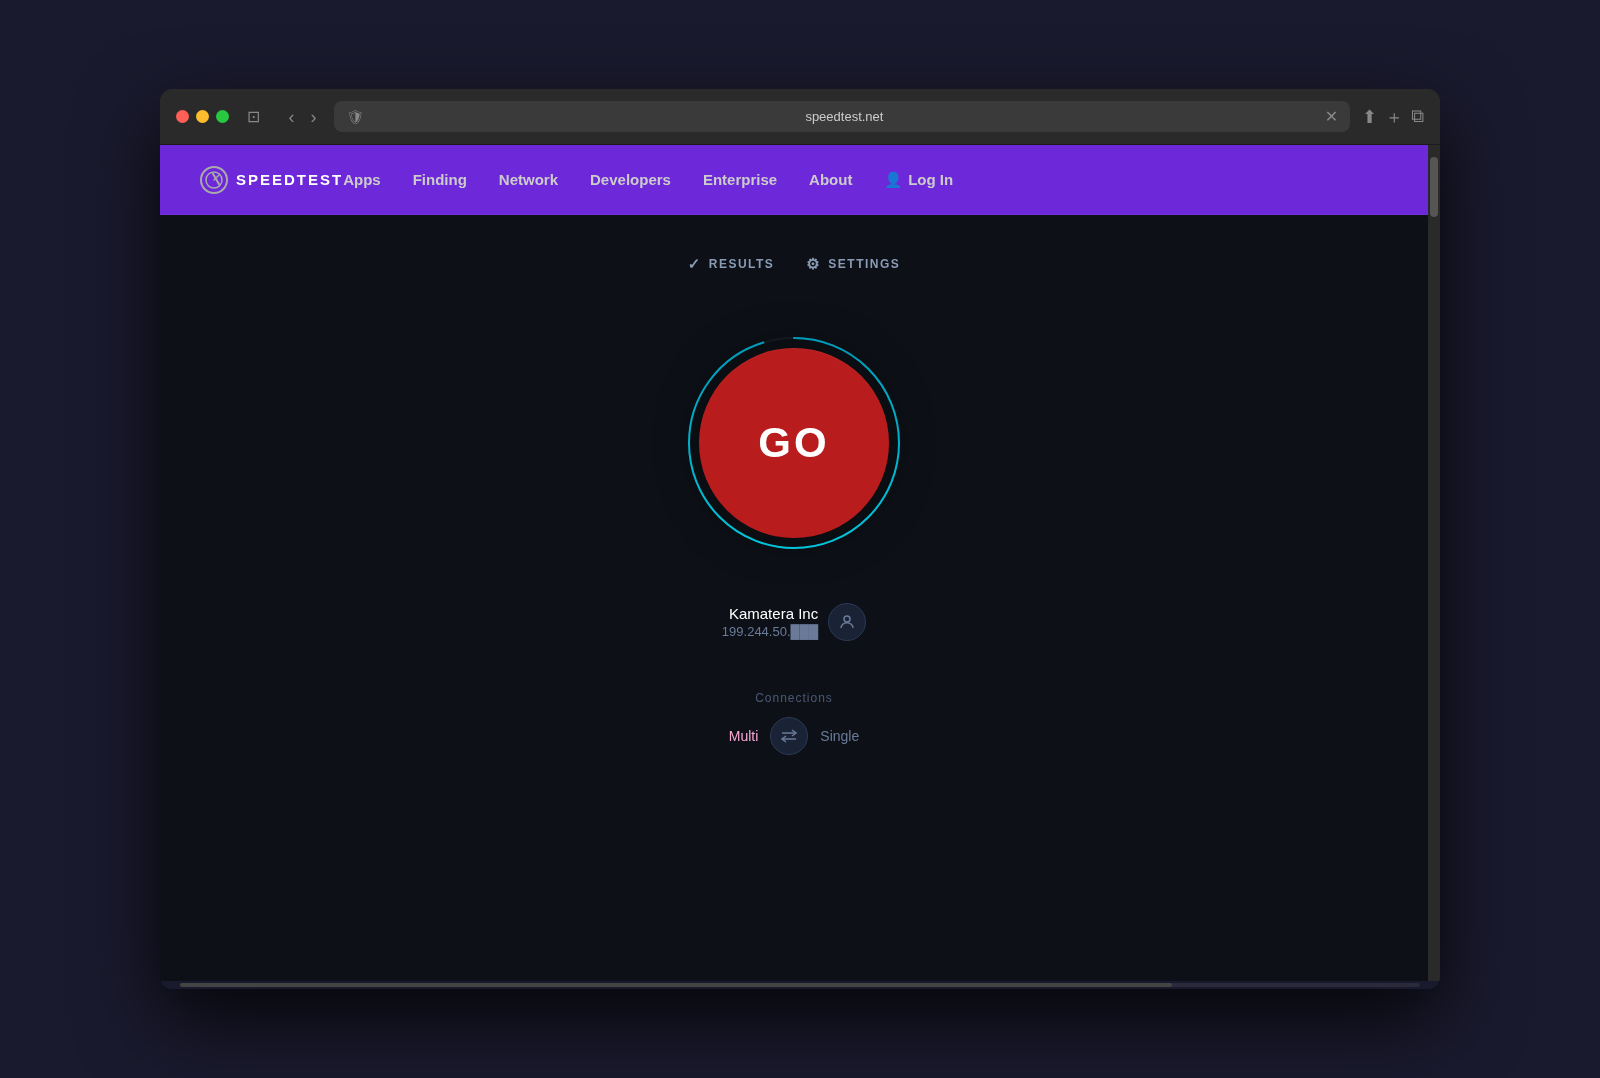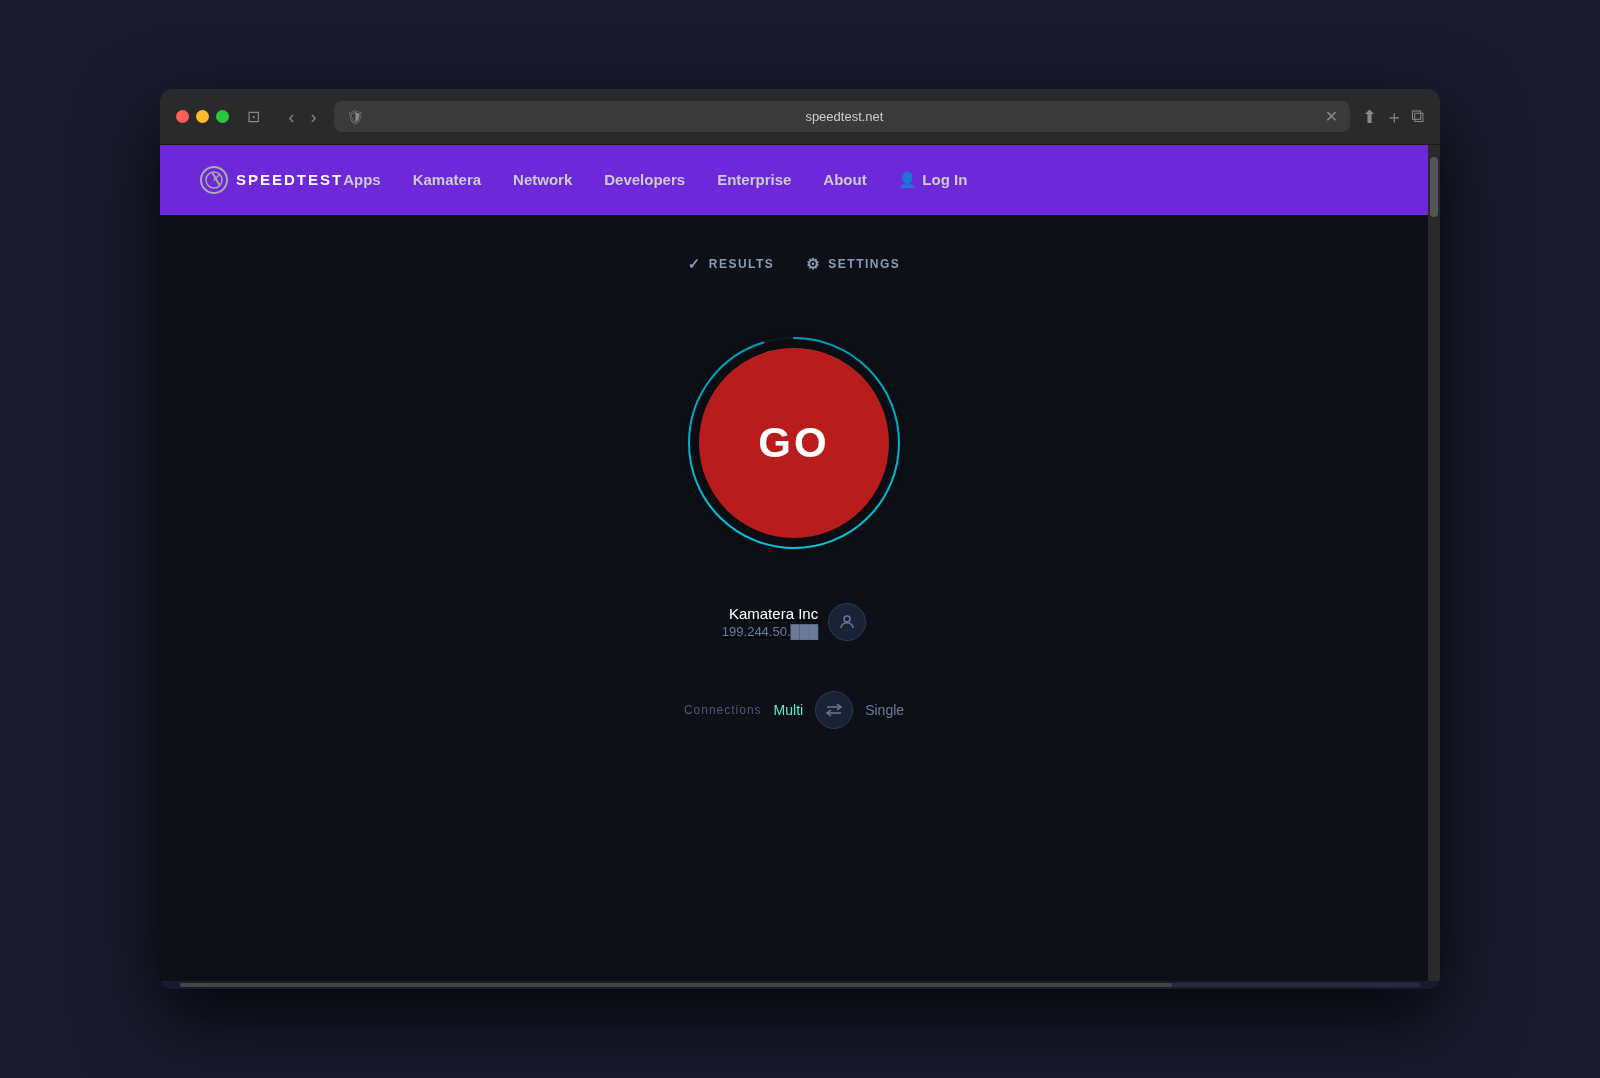--- a/index.html
+++ b/index.html
@@ -326,21 +326,20 @@
     }
 
     .isp-info {
       display: flex;
       align-items: center;
       gap: 10px;
     }
 
     .isp-details {
       text-align: right;
-      text-decoration: underline;
     }
 
     .isp-name {
       color: white;
       font-size: 15px;
       font-weight: 500;
     }
 
     .isp-ip {
       color: #6b7a99;
@@ -368,21 +367,21 @@
     }
 
     .server-text {
       color: #8a9bb5;
       font-size: 15px;
     }
 
     
     .connections-section {
       display: flex;
-      flex-direction: row;
+      flex-direction: column;
       align-items: center;
       gap: 12px;
     }
 
     .connections-label {
       color: #4a5a75;
       font-size: 12px;
       letter-spacing: 1px;
     }
 
@@ -392,21 +391,21 @@
       gap: 12px;
     }
 
     .conn-option {
       color: #6b7a99;
       font-size: 14px;
       font-weight: 500;
     }
 
     .conn-option.active {
-      color: #5eead4;
+      color: #f9a8d4;
     }
 
     .toggle-btn {
       width: 38px;
       height: 38px;
       border-radius: 50%;
       background: #1a2235;
       border: 1px solid #2a3a55;
       display: flex;
       align-items: center;
@@ -483,21 +482,21 @@
               <svg width="20" height="20" viewBox="0 0 20 20" fill="none">
                 <circle cx="10" cy="10" r="8" stroke="#aaa" stroke-width="1.5" fill="none"></circle>
                 <line x1="10" y1="10" x2="15" y2="5" stroke="#aaa" stroke-width="1.5" stroke-linecap="round"></line>
               </svg>
             </div>
             <span class="logo-text">SPEEDTEST</span>
           </a>
 
           <ul class="nav-links">
             <li><a href="#">Apps</a></li>
-            <li><a href="#">Kamatera</a></li>
+            <li><a href="#">Finding</a></li>
             <li><a href="#">Network</a></li>
             <li><a href="#">Developers</a></li>
             <li><a href="#">Enterprise</a></li>
             <li><a href="#">About</a></li>
             <li>
               <a href="#" class="login-link">
                 <span>👤</span>
                 <span>Log In</span>
               </a>
             </li>

